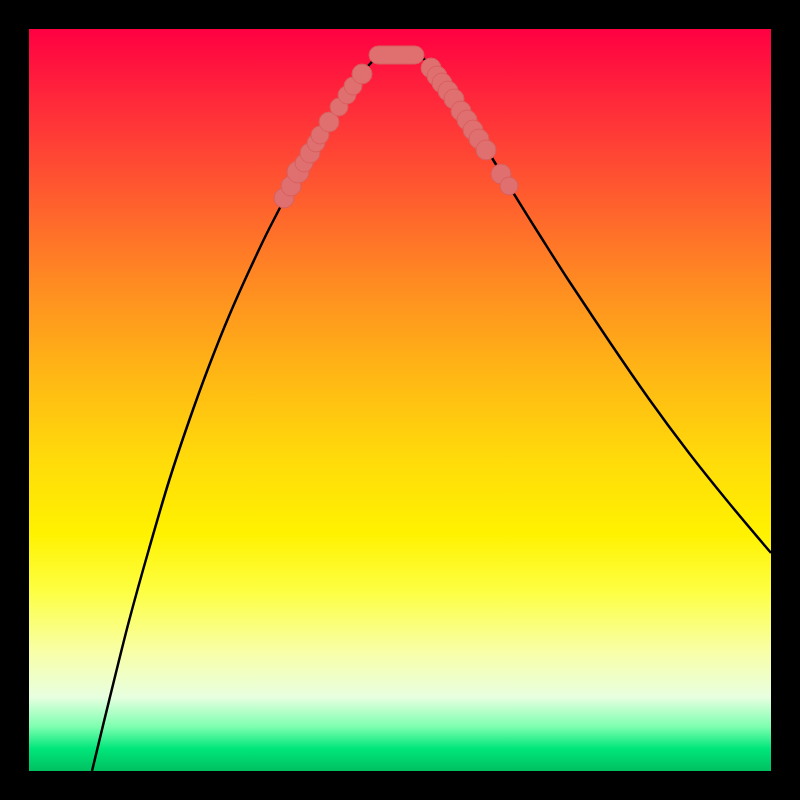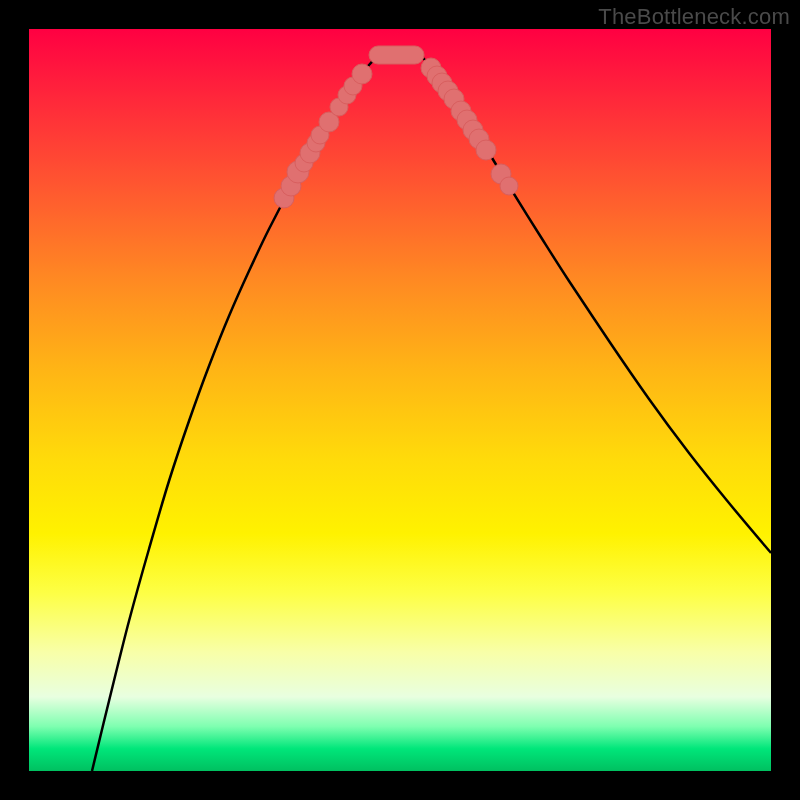--- a/index.html
+++ b/index.html
@@ -63,21 +63,20 @@
   .marker-pill {
     fill: #e07070;
     stroke: #d85f5f;
     stroke-width: 1;
   }
 </style>
 </head>
 <body>
 
 <div class="chart-container">
-  <div class="watermark">TheBottleneck.com</div>
   <div class="plot-area">
     <svg class="curves" viewBox="0 0 742 742" preserveAspectRatio="none">
       <path id="left-curve" class="curve-line" d="M 63 742 C 65.8 730.3, 73.8 697.0, 80 672 C 86.2 647.0, 93.3 617.3, 100 592 C 106.7 566.7, 113.3 543.3, 120 520 C 126.7 496.7, 133.3 473.3, 140 452 C 146.7 430.7, 153.3 411.2, 160 392 C 166.7 372.8, 173.3 354.5, 180 337 C 186.7 319.5, 193.3 302.8, 200 287 C 206.7 271.2, 213.3 256.5, 220 242 C 226.7 227.5, 233.3 213.3, 240 200 C 246.7 186.7, 253.3 174.2, 260 162 C 266.7 149.8, 273.3 138.3, 280 127 C 286.7 115.7, 295.0 102.0, 300 94 C 305.0 86.0, 306.7 84.0, 310 79 C 313.3 74.0, 316.3 69.5, 320 64 C 323.7 58.5, 328.7 50.7, 332 46 C 335.3 41.3, 337.0 39.3, 340 36 C 343.0 32.7, 346.7 28.7, 350 26 C 353.3 23.3, 358.3 21.0, 360 20"></path>
       <path id="right-curve" class="curve-line" d="M 385 20 C 386.7 21.7, 391.7 26.3, 395 30 C 398.3 33.7, 400.8 36.7, 405 42 C 409.2 47.3, 414.2 53.7, 420 62 C 425.8 70.3, 433.3 81.7, 440 92 C 446.7 102.3, 453.3 113.2, 460 124 C 466.7 134.8, 471.7 143.5, 480 157 C 488.3 170.5, 500.0 189.2, 510 205 C 520.0 220.8, 528.3 234.2, 540 252 C 551.7 269.8, 566.7 292.3, 580 312 C 593.3 331.7, 606.7 351.3, 620 370 C 633.3 388.7, 646.7 406.7, 660 424 C 673.3 441.3, 686.3 457.3, 700 474 C 713.7 490.7, 735.0 515.7, 742 524"></path>
       <g id="markers-left">
           <circle cx="255" cy="169" r="10" class="marker"></circle>
           <circle cx="262" cy="157" r="10" class="marker"></circle>
           <circle cx="269" cy="143" r="11" class="marker"></circle>
           <circle cx="275" cy="134" r="9" class="marker"></circle>
           <circle cx="281" cy="124" r="10" class="marker"></circle>

